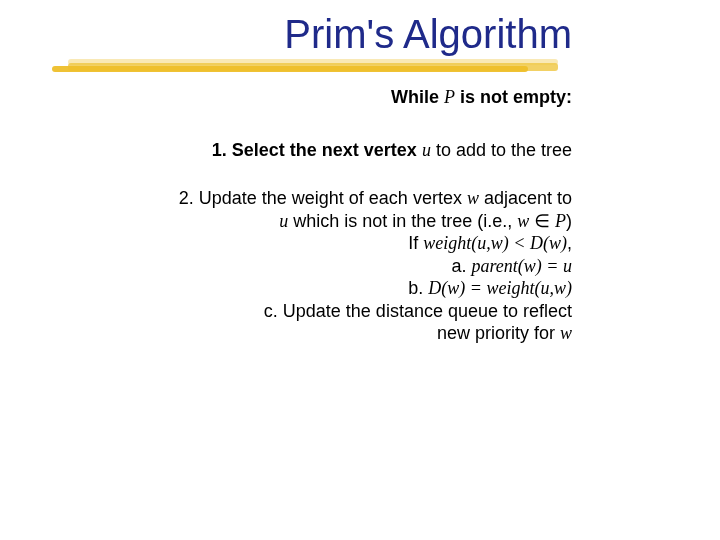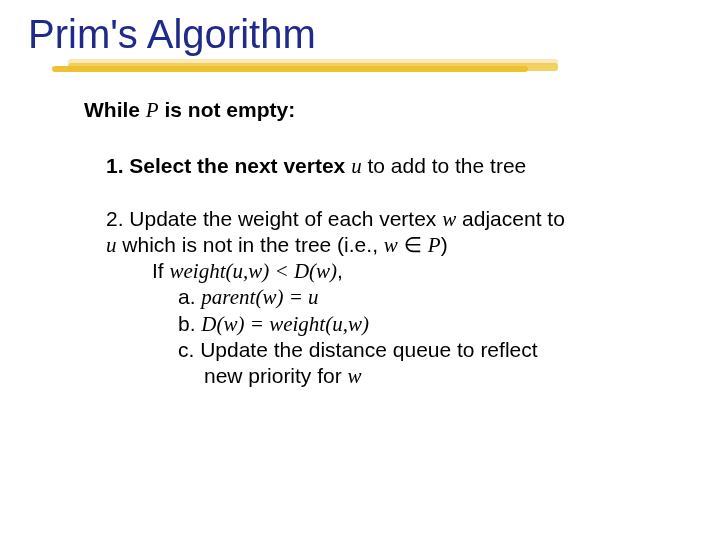--- a/index.html
+++ b/index.html
@@ -11,20 +11,21 @@
     font-family: Arial, Helvetica, sans-serif;
     color: #000;
     overflow: hidden;
   }
   .slide {
     position: relative;
     width: 600px;
     height: 540px;
     box-sizing: border-box;
     padding: 12px 28px 0 28px;
+    text-align: right;
   }
   .title {
     font-family: "Comic Sans MS", "Comic Sans", cursive, sans-serif;
     font-size: 40px;
     color: #1f2a8a;
     margin: 0 0 2px 0;
     font-weight: 400;
   }
   .underline {
     position: relative;
@@ -37,22 +38,22 @@
     left: 46px;
     right: 20px;
     height: 6px;
     border-radius: 3px;
   }
   .underline .b1 { top: 0;   background: #f4d77a; opacity: 0.55; }
   .underline .b2 { top: 4px; background: #f0c94a; opacity: 0.85; height: 8px; }
   .underline .b3 { top: 7px; background: #eebf2a; opacity: 0.95; height: 6px; left: 30px; right: 50px; }
 
   .body {
-    margin: 24px 0 0 56px;
-    font-size: 21px;
+    margin: 13px 0 0 56px;
+    font-size: 18px;
     line-height: 1.25;
   }
   .while-line { font-weight: 700; margin-bottom: 30px; }
   .while-line .P { font-family: "Times New Roman", Times, serif; font-style: italic; font-weight: 400; }
 
   .step {
     margin-left: 22px;
     margin-bottom: 26px;
   }
   .step .num { display: inline; font-weight: bold; }

